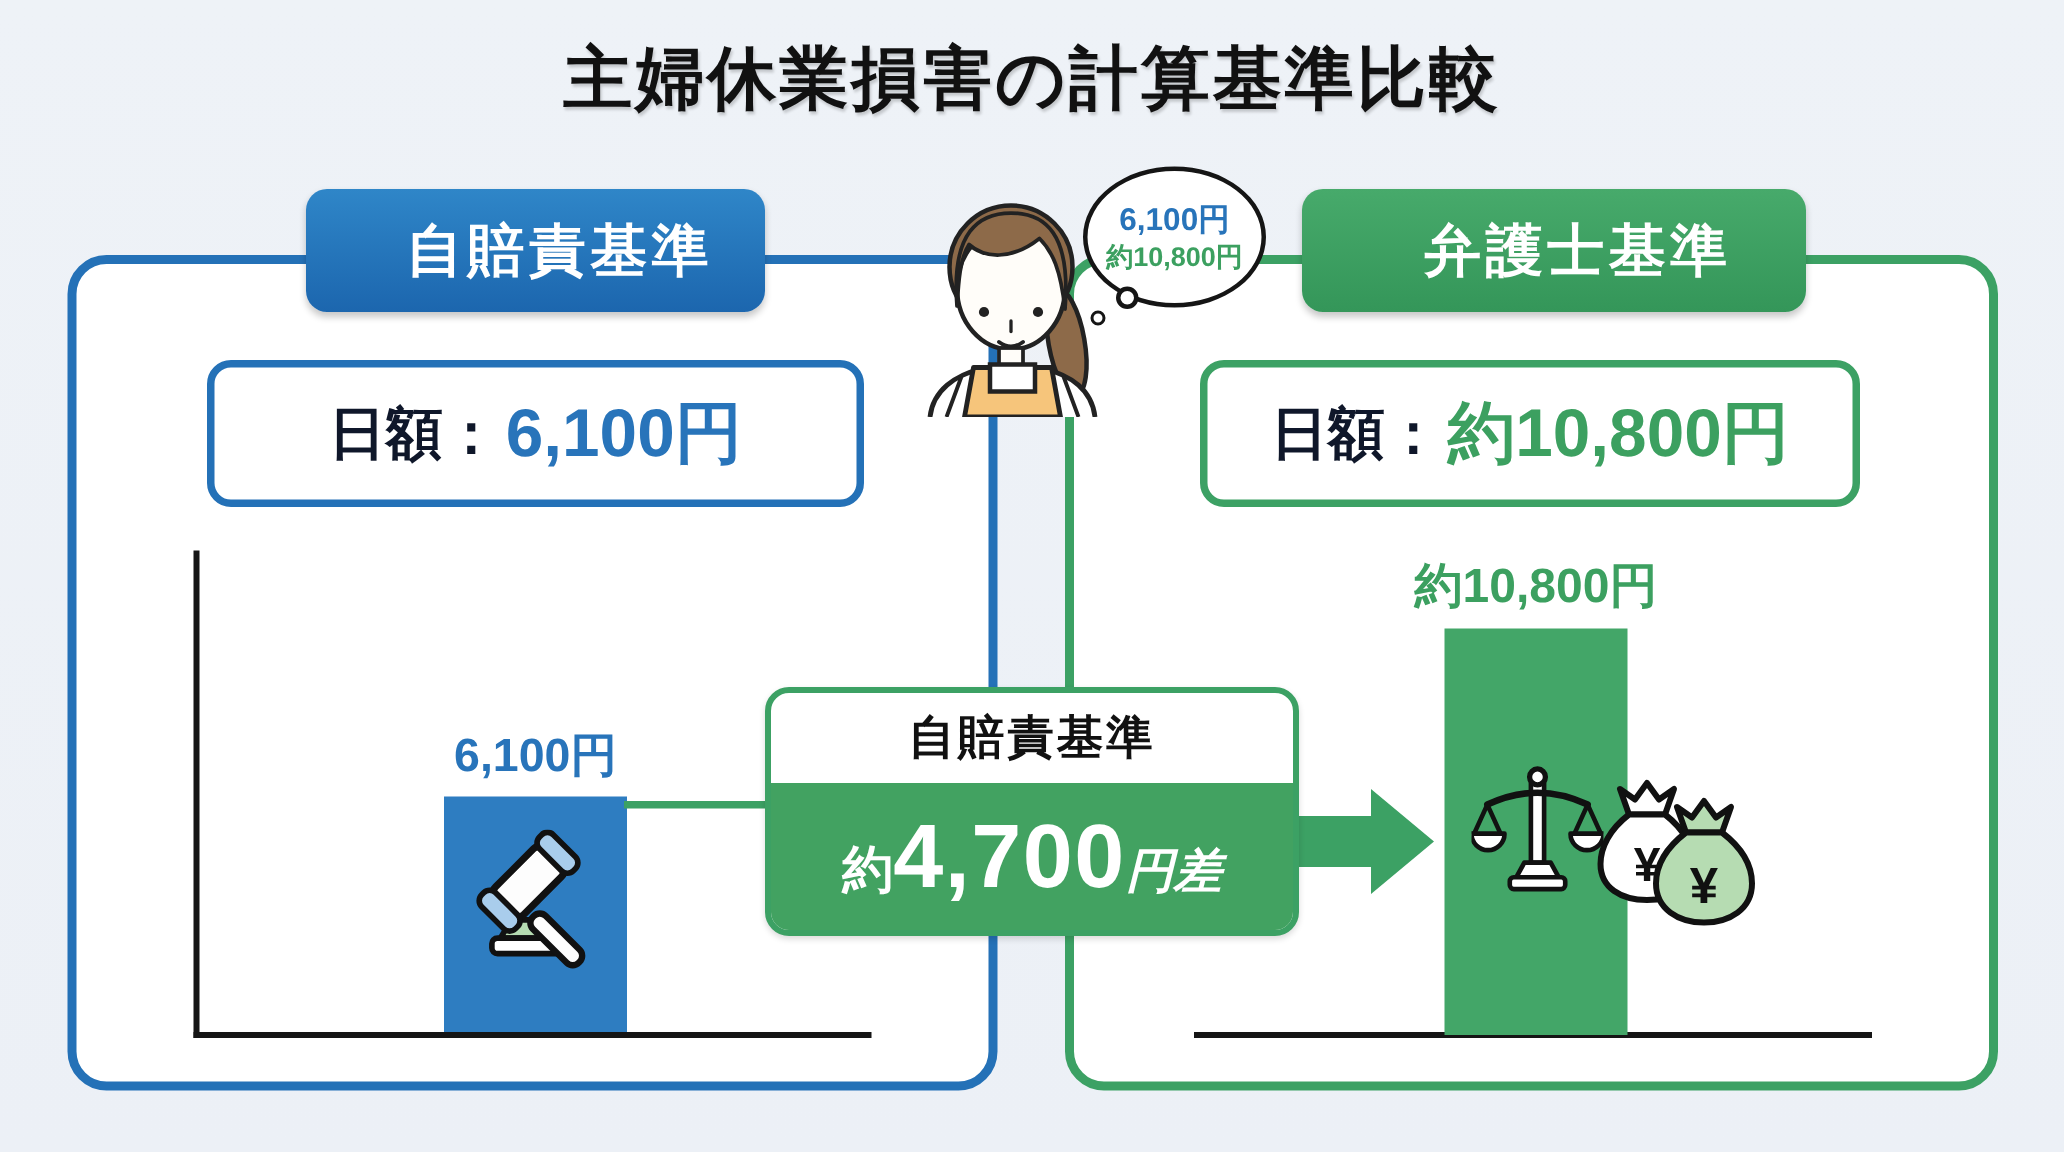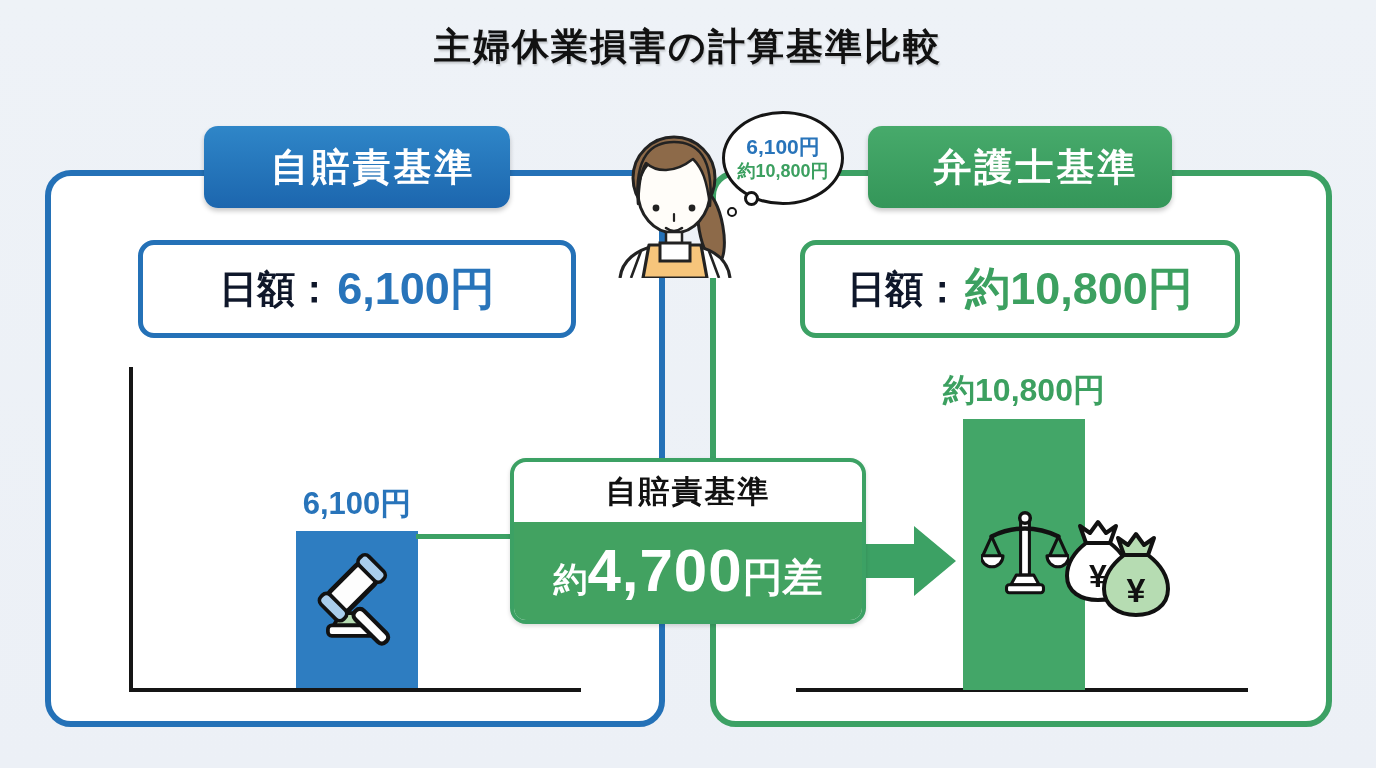--- a/index.html
+++ b/index.html
@@ -8,39 +8,39 @@
     background:#edf1f6;
   }
   .canvas{
     position:relative;width:1376px;height:768px;overflow:hidden;
     background:linear-gradient(180deg,#eef2f7 0%,#ecf0f6 100%);
   }
   .abs{position:absolute;box-sizing:border-box;}
 
   .page-title{
     left:0;top:22px;width:1376px;text-align:center;
-    font-size:37px;font-weight:900;color:#111;letter-spacing:2px;
+    font-size:46px;font-weight:900;color:#111;letter-spacing:2px;
     text-shadow:1px 2px 2px rgba(0,0,0,.18);
   }
 
   
   .panel{background:#fff;border-radius:26px;z-index:1;}
   .panel-blue{left:45px;top:170px;width:620px;height:557px;border:6px solid #2471b7;}
   .panel-green{left:710px;top:170px;width:622px;height:557px;border:6px solid #3ca164;}
 
   
   .panel-header{
     height:82px;border-radius:14px;z-index:4;
     display:flex;align-items:center;justify-content:center;
     color:#fff;font-size:38px;font-weight:800;letter-spacing:3px;
     box-shadow:0 3px 5px rgba(0,0,0,.22);
     padding-left:32px;
   }
   .hdr-blue{left:204px;top:126px;width:306px;background:linear-gradient(180deg,#2f86c8,#1c66ae);}
-  .hdr-green{left:868px;top:126px;width:304px;background:linear-gradient(180deg,#47aa6b,#349659);}
+  .hdr-green{left:868px;top:126px;width:336px;background:linear-gradient(180deg,#47aa6b,#349659);}
 
   
   .daily-box{
     top:240px;height:98px;background:#fff;border-radius:16px;z-index:3;
     display:flex;align-items:center;justify-content:center;gap:4px;
   }
   .daily-blue{left:138px;width:438px;border:5px solid #2471b7;}
   .daily-green{left:800px;width:440px;border:5px solid #3ca164;}
   .daily-label{font-size:38px;font-weight:800;color:#0f172a;}
   .daily-value{font-size:45px;font-weight:800;}
@@ -63,21 +63,21 @@
     height:60px;display:flex;align-items:center;justify-content:center;
     font-size:31px;font-weight:800;color:#111;letter-spacing:2px;
   }
   .diff-value{
     flex:1;background:#42a261;color:#fff;
     display:flex;align-items:baseline;justify-content:center;
     padding-top:14px;
   }
   .diff-prefix{font-size:34px;font-weight:800;}
   .diff-number{font-size:60px;font-weight:800;letter-spacing:1px;}
-  .diff-suffix{font-size:40px;font-weight:800;}
+  .diff-suffix{font-size:32px;font-weight:800;font-style:italic;}
 
   .connector{left:416px;top:534px;width:98px;height:5px;background:#3ca164;z-index:2;}
 
   
   .bubble{
     left:722px;top:111px;width:122px;height:94px;z-index:7;
     background:#fff;border:3.5px solid #151515;border-radius:50%;
     display:flex;flex-direction:column;align-items:center;justify-content:center;
     line-height:1.25;text-align:center;
   }

